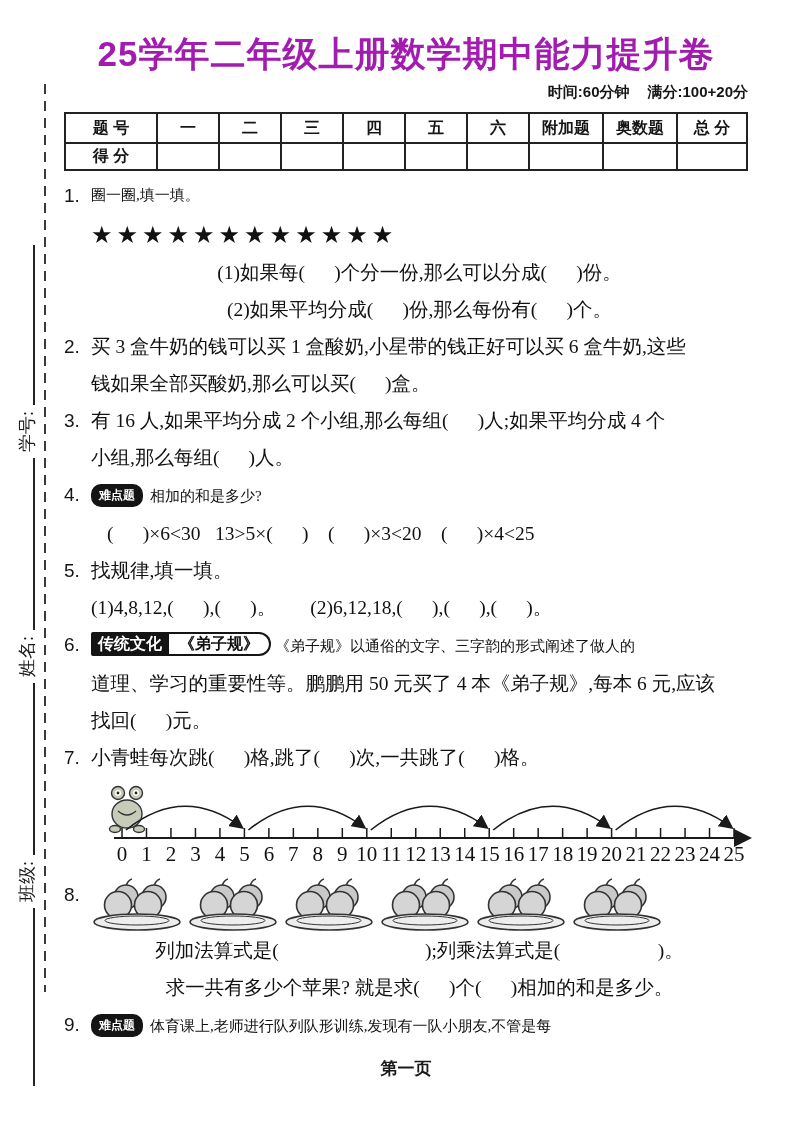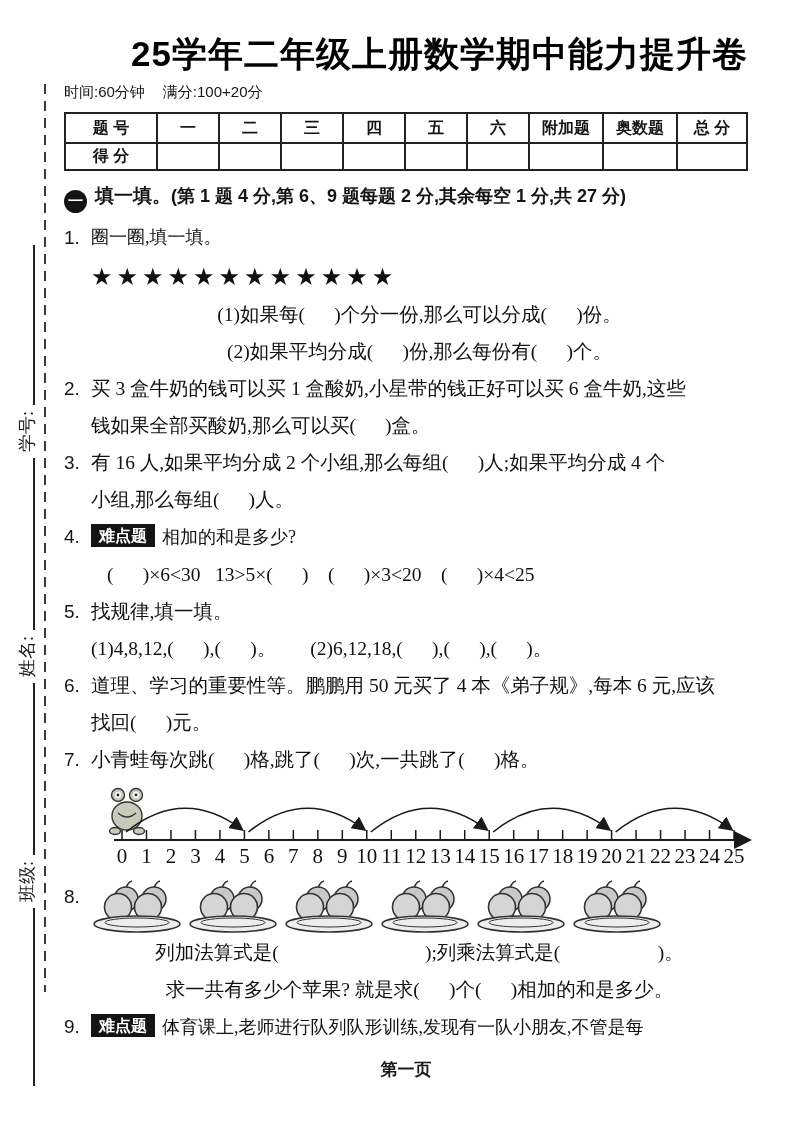--- a/index.html
+++ b/index.html
@@ -9,46 +9,46 @@
   .cut-line{position:absolute;left:44px;top:84px;width:2px;height:908px;
     background:repeating-linear-gradient(180deg,#3a3a3a 0 10px,transparent 10px 17px);}
   .side-strip{position:absolute;left:6px;top:1086px;width:890px;height:34px;
     transform-origin:0 0;transform:rotate(-90deg);display:flex;align-items:flex-end;
     font-size:18px;color:#1a1a1a;}
   .side-blank{border-bottom:2px solid #222;height:14px;margin-bottom:5px;}
   .side-label{padding:0 6px;line-height:26px;white-space:nowrap;}
   
   .content{position:absolute;left:64px;top:26px;width:684px;}
   .page-title{margin:4px 0 0 0;font-family:"Liberation Sans","DejaVu Sans",sans-serif;
-    font-weight:700;font-size:35px;line-height:48px;text-align:right;letter-spacing:1px;color:#000000;}
-  .info-line{margin-top:4px;text-align:left;font-family:"Liberation Sans","DejaVu Sans",sans-serif;
-    font-weight:400;font-size:15px;line-height:20px;color:#161616;}
+    font-weight:700;font-size:35px;line-height:48px;text-align:center;letter-spacing:1px;color:#a21caf;}
+  .info-line{margin-top:4px;text-align:right;font-family:"Liberation Sans","DejaVu Sans",sans-serif;
+    font-weight:700;font-size:15px;line-height:20px;color:#161616;}
   .info-line .gap{display:inline-block;width:18px;}
   table.score{margin-top:10px;border-collapse:collapse;width:100%;table-layout:fixed;}
   table.score td{border:2px solid #222;text-align:center;
     font-family:"Liberation Sans","DejaVu Sans",sans-serif;font-weight:700;font-size:16px;color:#161616;}
   table.score tr.hdr td{height:26px;}
   table.score tr.scr td{height:23px;}
   .section-head{margin-top:11px;font-family:"Liberation Sans","DejaVu Sans",sans-serif;
     font-weight:700;font-size:18px;line-height:28px;color:#141414;white-space:pre-wrap;}
   .sec-icon{display:inline-block;width:23px;height:23px;border-radius:50%;background:#141414;color:#fff;
     text-align:center;line-height:21px;font-size:15px;font-weight:700;margin-right:8px;vertical-align:-4px;}
   .sec-title{font-size:19px;}
   
   .q{display:flex;margin-top:0;}
   .q-num{flex:none;width:27px;font-family:"Liberation Sans","DejaVu Sans",sans-serif;
     font-size:19px;line-height:37px;color:#161616;}
   .q-body{flex:1;}
-  .t{white-space:pre-wrap;font-size:18px;line-height:37px;}
+  .t{white-space:pre-wrap;font-size:15px;line-height:37px;}
   .line{white-space:pre-wrap;font-size:19.5px;line-height:37px;}
   .sub{margin-left:27px;text-align:center;}
   .stars{margin:2px 0 0 27px;font-size:24px;line-height:38px;letter-spacing:4px;color:#111;
     font-family:"DejaVu Sans",sans-serif;}
-  .badge-pill{display:inline-block;background:#141414;color:#fff;border-radius:0;padding:0 8px;
-    font-family:"Liberation Sans","DejaVu Sans",sans-serif;font-weight:700;font-size:16px;
+  .badge-pill{display:inline-block;background:#141414;color:#fff;border-radius:10px;padding:0 8px;
+    font-family:"Liberation Sans","DejaVu Sans",sans-serif;font-weight:700;font-size:12px;
     line-height:23px;margin-right:7px;vertical-align:2px;}
   .badge-dark{display:inline-block;background:#141414;color:#fff;border-radius:2px 0 0 2px;padding:0 7px;
     font-family:"Liberation Sans","DejaVu Sans",sans-serif;font-weight:700;font-size:16px;
     line-height:24px;vertical-align:2px;}
   .badge-outline{display:inline-block;background:#fff;border:2px solid #141414;border-left:none;
     border-radius:0 13px 13px 0;padding:0 10px;font-weight:700;font-size:16px;line-height:20px;
     margin-right:4px;vertical-align:2px;font-family:"Liberation Serif",serif;}
   .expr{margin-left:16px;}
   .five-row{display:flex;}
   .five-row .p2{margin-left:34px;}
@@ -113,21 +113,20 @@
           <td></td>
       <td></td>
           <td></td>
       <td></td>
           <td></td>
       <td></td>
     </tr>
   </tbody>
     </table>
 
-  <div class="section-head"><span class="sec-icon">一</span><span class="sec-title">填一填。</span><span>(第 1 题 4 分,第 6、9 题每题 2 分,其余每空 1 分,共 27 分)</span></div>
 
   <div class="q" style="margin-top:6px">
     <span class="q-num">1.</span>
     <div class="q-body">
       <div class="t">圈一圈,填一填。</div>
     </div>
   </div>
   <div class="stars">★★★★★★★★★★★★</div>
   <div class="line sub">(1)如果每(      )个分一份,那么可以分成(      )份。</div>
   <div class="line sub">(2)如果平均分成(      )份,那么每份有(      )个。</div>
@@ -163,20 +162,21 @@
       <div class="five-row">
         <span class="line">(1)4,8,12,(      ),(      )。</span>
         <span class="line p2">(2)6,12,18,(      ),(      ),(      )。</span>
       </div>
     </div>
   </div>
 
   <div class="q">
     <span class="q-num">6.</span>
     <div class="q-body">
+      <div class="line"><span class="badge-dark">传统文化</span><span class="badge-outline">《弟子规》</span><span class="t">《弟子规》以通俗的文字、三字韵的形式阐述了做人的</span></div>
       <div class="line">道理、学习的重要性等。鹏鹏用 50 元买了 4 本《弟子规》,每本 6 元,应该</div>
       <div class="line">找回(      )元。</div>
     </div>
   </div>
 
   <div class="q">
     <span class="q-num">7.</span>
     <div class="q-body">
       <div class="line">小青蛙每次跳(      )格,跳了(      )次,一共跳了(      )格。</div>
     </div>

